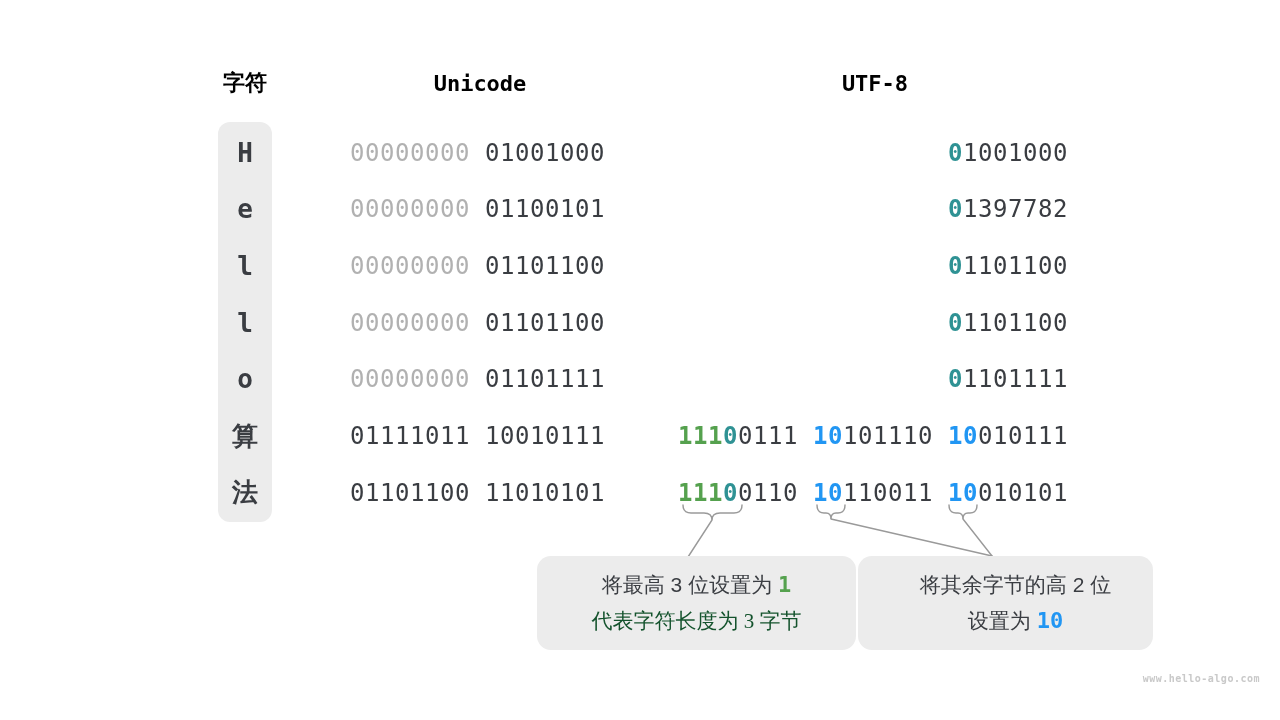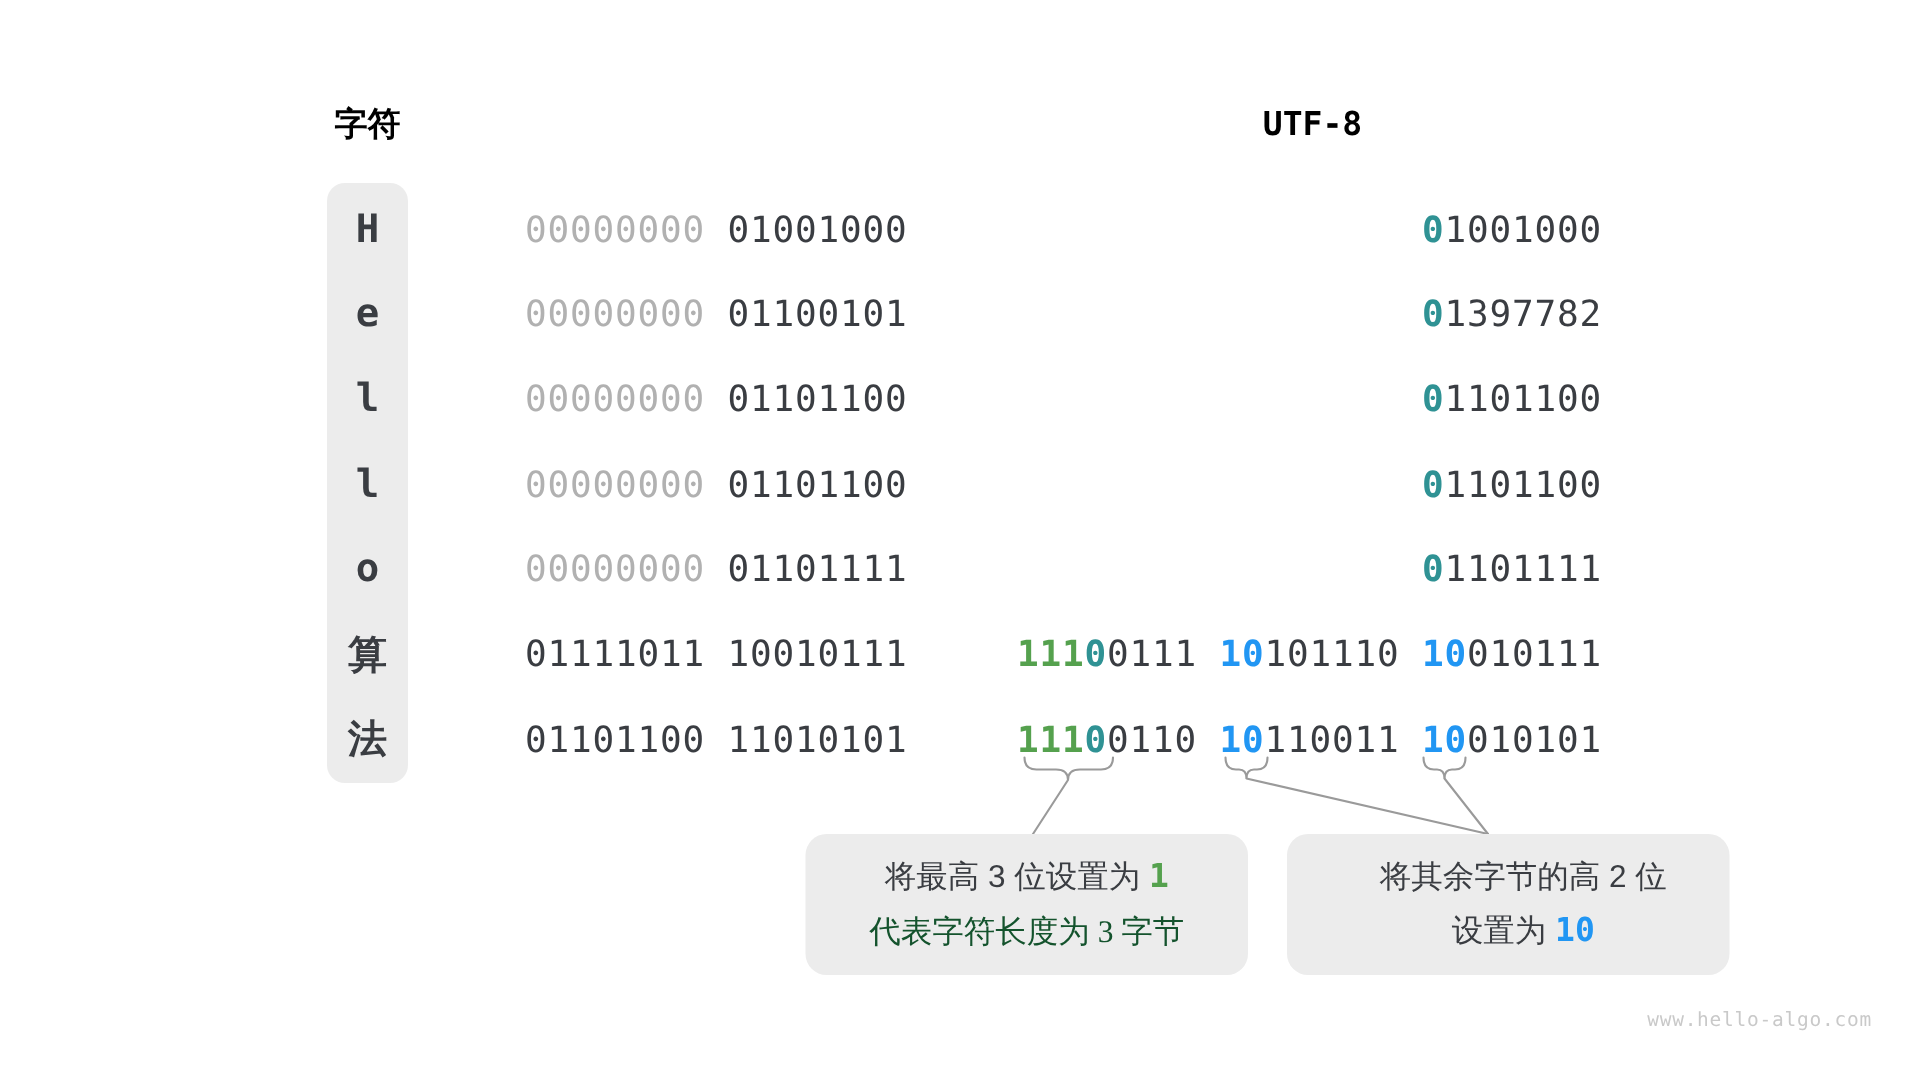--- a/index.html
+++ b/index.html
@@ -14,30 +14,31 @@
   .char-cell{justify-content:center;font-weight:700;font-size:26px;}
   .col-bg{background:#ececec;border-radius:12px;}
   .callout{position:absolute;background:#ececec;border-radius:14px;display:flex;
            flex-direction:column;align-items:center;justify-content:center;
            font-size:21px;line-height:36px;white-space:pre;
            font-family:"Liberation Sans","DejaVu Sans",sans-serif;}
   .callout .num{font-family:"DejaVu Sans Mono",monospace;font-weight:700;font-size:22px;}
   .right-align{justify-content:flex-end;}
   #connectors{position:absolute;left:0;top:0;pointer-events:none;}
   #connectors path{fill:none;stroke:#9a9a9a;stroke-width:1.4;stroke-linecap:round;}
-  #watermark{position:absolute;right:32px;top:673px;font-size:13px;letter-spacing:0.5px;}
+  #watermark{position:absolute;right:20px;top:673px;font-size:10px;letter-spacing:0.5px;font-weight:bold;}
 </style>
 </head>
 <body>
 
 <div id="canvas">
 
   <div class="abs" style="left:218px;top:66px;width:54px;height:34px;">
     <div class="cell hdr" style="left:0;width:54px;justify-content:center;font-family:'Liberation Sans',sans-serif;">字符</div>
   </div>
+  <div class="cell hdr" style="left:380px;top:66px;width:200px;height:34px;justify-content:center;">Unicode</div>
   <div class="cell hdr" style="left:775px;top:66px;width:200px;height:34px;justify-content:center;">UTF-8</div>
 
   <div class="abs col-bg" style="left:218px;top:122px;width:54px;height:400px;"></div>
 
   <div id="rows" class="abs" style="left:0;top:0;width:1280px;height:720px;">
       <div class="row" style="top: 124px;">
         <div class="cell char-cell" style="left: 218px; width: 54px; color: rgb(58, 61, 66);">H</div>
         <div class="cell bits right-align" style="left: 305px; width: 300px;"><span style="color: rgb(177, 177, 177);">00000000</span><span style="color: rgb(58, 61, 66);"> 01001000</span></div>
         <div class="cell bits right-align" style="left: 568px; width: 500px;"><span class="colored" style="color: rgb(47, 146, 148);">0</span><span style="color: rgb(58, 61, 66);">1001000</span></div>
       </div>
@@ -75,18 +76,18 @@
 
   <svg id="connectors" width="1280" height="720" viewBox="0 0 1280 720">
     <path d="M 683 505 Q 683 513 691 513 L 704 513 Q 712 513 712 520 Q 712 513 720 513 L 734 513 Q 742 513 742 505"></path>
     <path d="M 817 505 Q 817 513 824 513 L 826 513 Q 831 513 831 519 Q 831 513 836 513 L 838 513 Q 845 513 845 505"></path>
     <path d="M 949 505 Q 949 513 956 513 L 958 513 Q 963 513 963 519 Q 963 513 968 513 L 970 513 Q 977 513 977 505"></path>
     <path d="M 712 520 L 688 557"></path>
     <path d="M 831 519 L 992 556"></path>
     <path d="M 963 519 L 992 556"></path>
   </svg>
 
-  <div id="callout-left" class="callout" style="left:537px;top:556px;width:295px;height:94px;"><div><span style="color: rgb(58, 61, 66);">将最高 3 位设置为 </span><span class="num" style="color: rgb(85, 161, 78);">1</span></div><div><span style="color: #14532d; font-family: Liberation Serif, serif;">代表字符长度为 3 字节</span></div></div>
+  <div id="callout-left" class="callout" style="left:537px;top:556px;width:319px;height:94px;"><div><span style="color: rgb(58, 61, 66);">将最高 3 位设置为 </span><span class="num" style="color: rgb(85, 161, 78);">1</span></div><div><span style="color: #14532d; font-family: Liberation Serif, serif;">代表字符长度为 3 字节</span></div></div>
   <div id="callout-right" class="callout" style="left:858px;top:556px;width:275px;height:94px;padding-left:20px;"><div><span style="color: rgb(58, 61, 66);">将其余字节的高 2 位</span></div><div><span style="color: rgb(58, 61, 66);">设置为 </span><span class="num" style="color: rgb(33, 150, 243);">10</span></div></div>
 
   <div id="watermark" style="color: rgb(201, 201, 201);">www.hello-algo.com</div>
 
 </div>
 
 </body></html>

